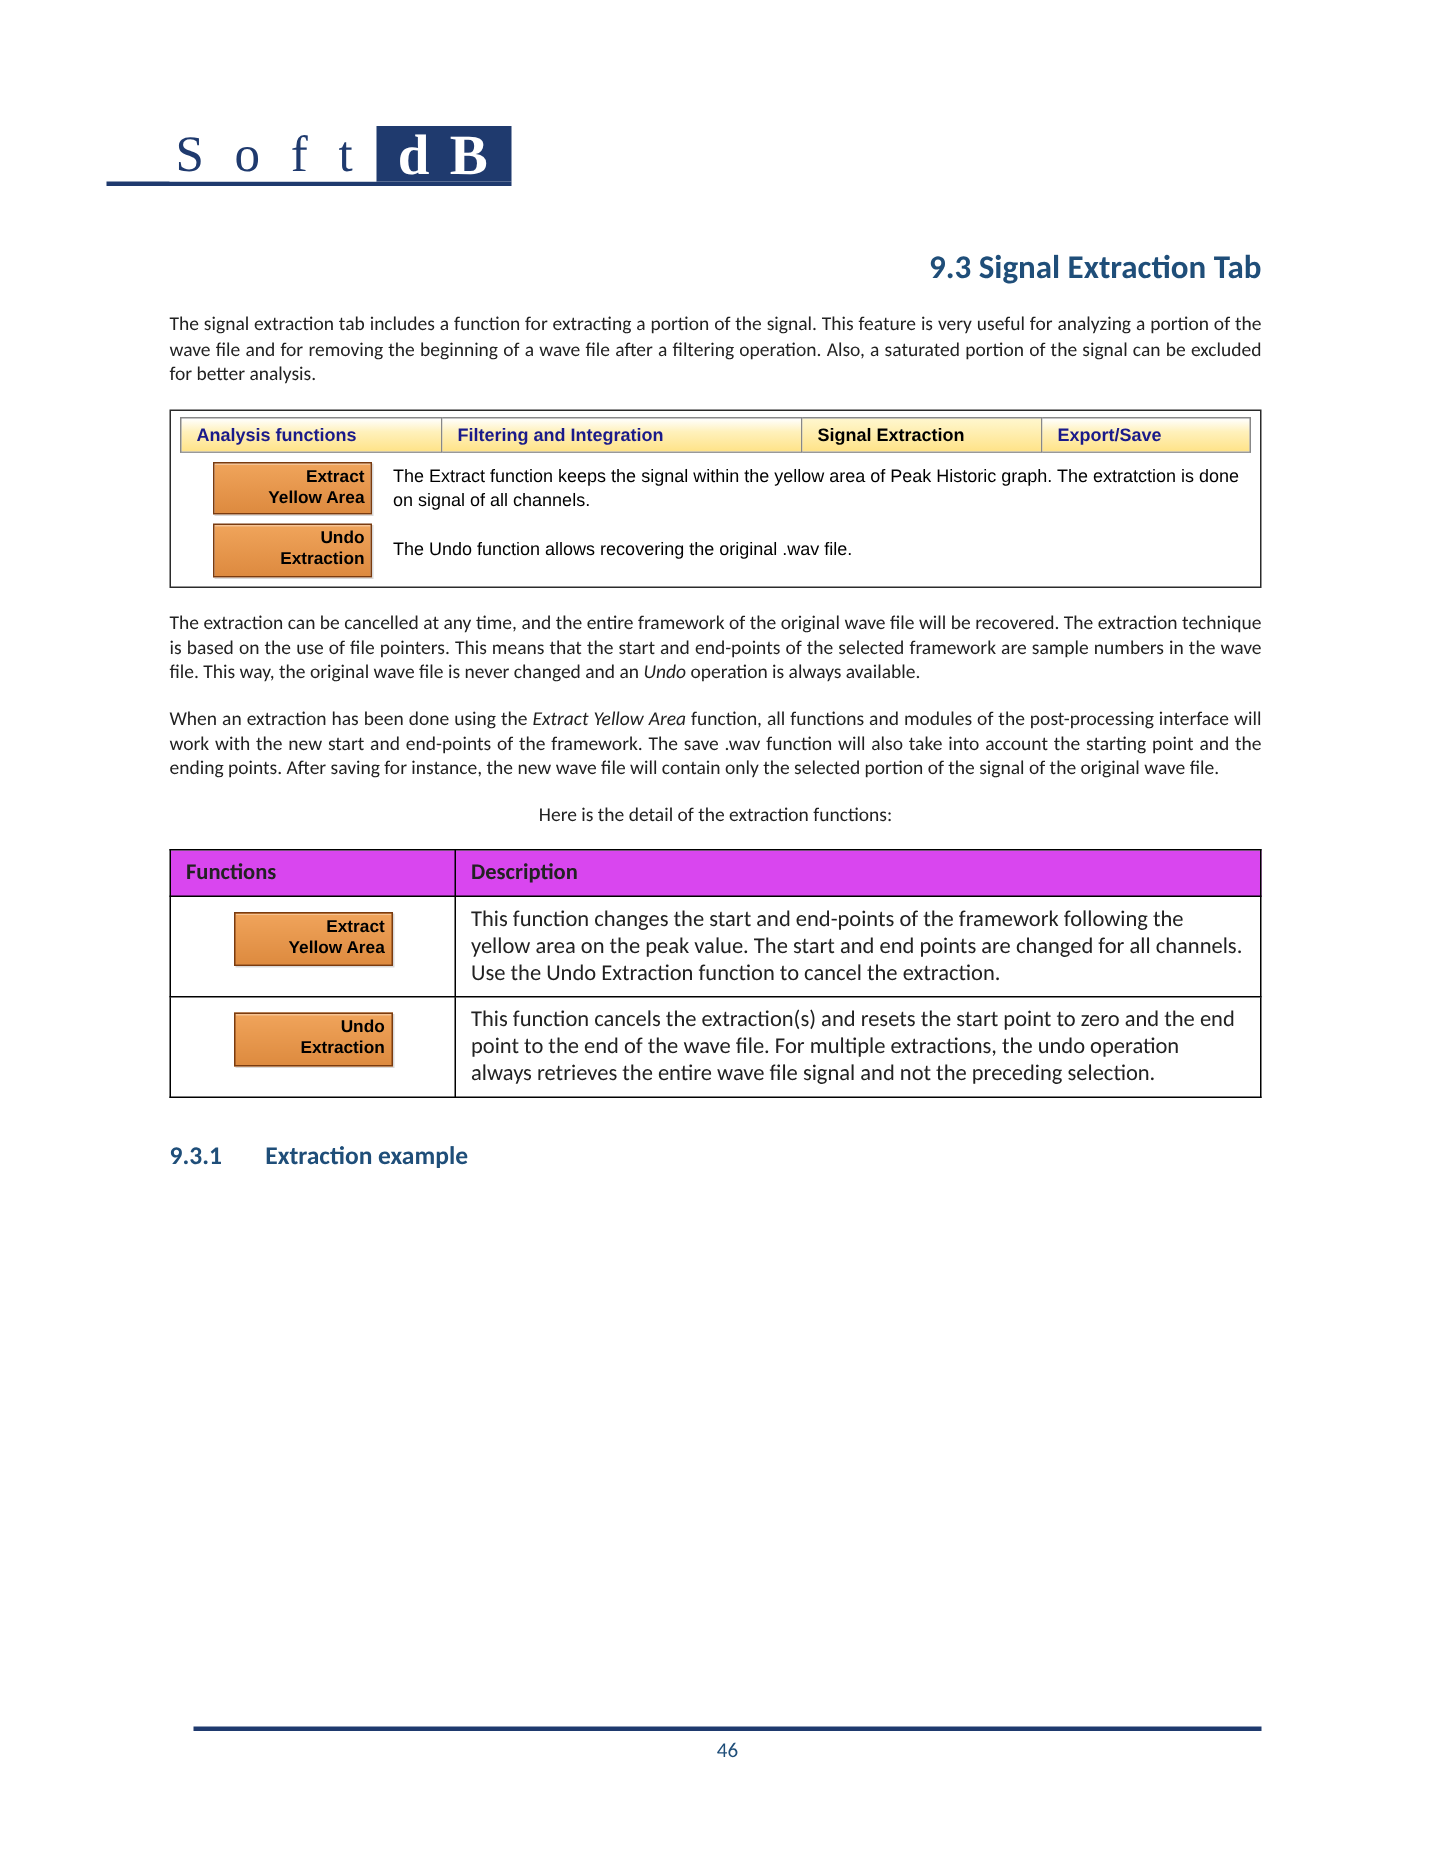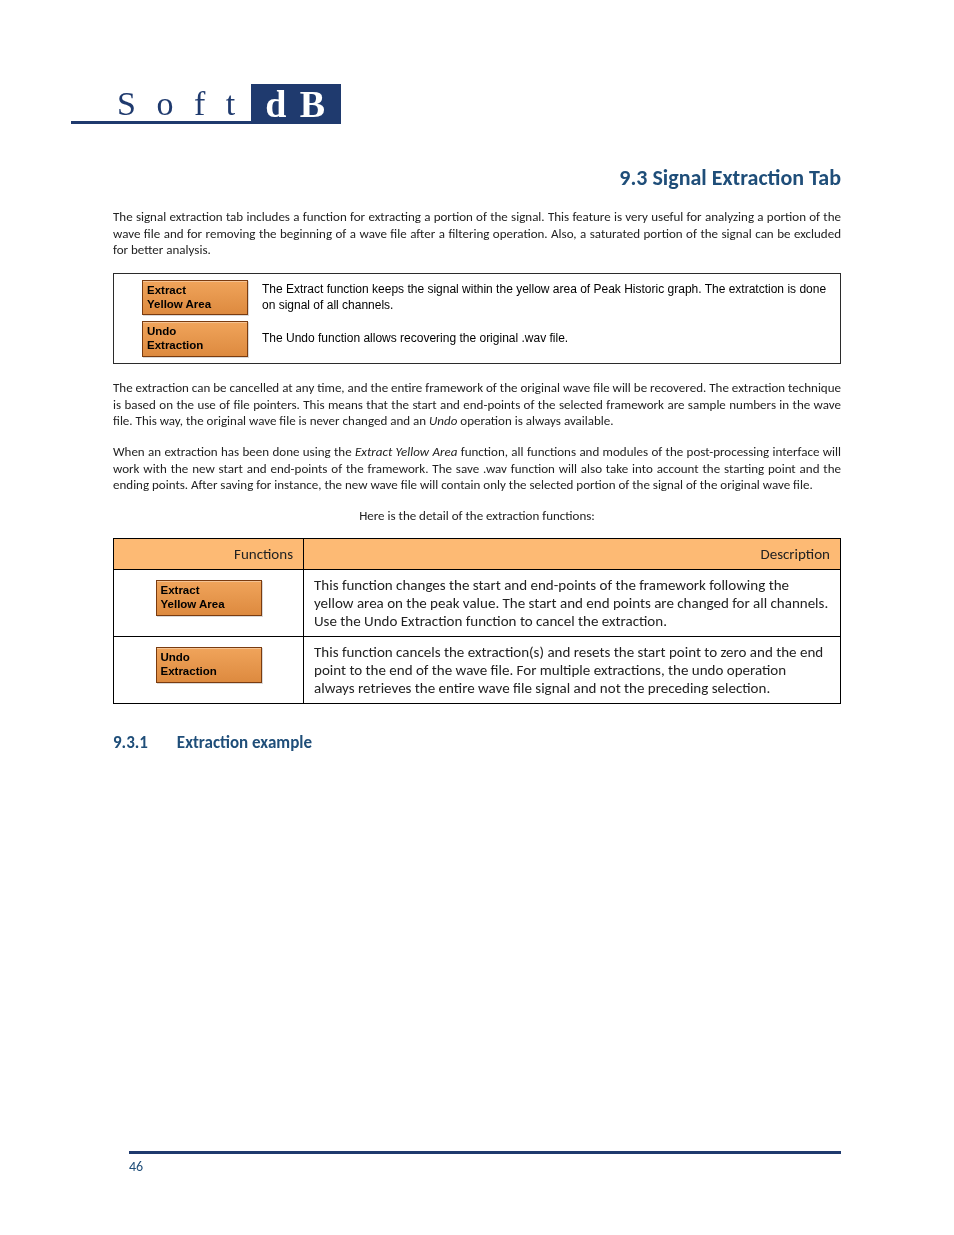--- a/index.html
+++ b/index.html
@@ -125,59 +125,59 @@
   .ui-row .desc { font-size: 12px; color:#000; line-height:1.3; }
 
   .btn {
     width: 106px;
     min-width: 106px;
     border: 1px solid var(--btn-border);
     background: linear-gradient(var(--btn-orange-top), var(--btn-orange-bot));
     color: #000;
     font-weight: 700;
     font-size: 11.5px;
-    text-align: left;
+    text-align: right;
     padding: 3px 4px;
     line-height: 1.2;
     box-shadow: inset 0 1px 0 rgba(255,255,255,.35), 1px 1px 0 rgba(0,0,0,.15);
     white-space: pre-line;
     font-family: Arial, sans-serif;
   }
 
   
   table.func {
     border-collapse: collapse;
     width: 100%;
     margin: 6px 0 8px 0;
     font-size: 15px;
   }
   table.func th, table.func td {
     border: 1px solid #000;
     padding: 6px 10px;
     vertical-align: top;
   }
   table.func th {
-    text-align: right;
-    font-weight: 400;
-    background: #fdba74;
+    text-align: left;
+    font-weight: 700;
+    background: #d946ef;
   }
   table.func td.fn-cell {
     width: 190px;
     text-align: center;
     padding-top: 10px;
   }
   table.func td.fn-cell .btn { margin: 0 auto; display:block; }
 
   
   .footer {
     position: absolute;
     left: 129px;
     right: 113px;
     bottom: 60px;
-    text-align: left;
+    text-align: center;
     font-size: 14px;
     color: var(--heading);
   }
   .footer-rule {
     border-top: 3px solid var(--navy);
     margin-bottom: 4px;
   }
 </style>
 </head>
 <body>
@@ -192,20 +192,26 @@
   </div>
 
   <h2 class="sec">
     <span class="num">9.3</span>
     <span>Signal Extraction Tab</span>
   </h2>
 
   <p class="body">The signal extraction tab includes a function for extracting a portion of the signal. This feature is very useful for analyzing a portion of the wave file and for removing the beginning of a wave file after a filtering operation. Also, a saturated portion of the signal can be excluded for better analysis.</p>
 
   <div class="ui-panel">
+    <div class="tabs">
+      <div class="tab">Analysis functions</div>
+      <div class="tab">Filtering and Integration</div>
+      <div class="tab active">Signal Extraction</div>
+      <div class="tab">Export/Save</div>
+    </div>
     <div class="ui-rows">
       <div class="ui-row">
         <div class="btn">Extract
 Yellow Area</div>
         <div class="desc">The Extract function keeps the signal within the yellow area of Peak Historic graph. The extratction is done on signal of all channels.</div>
       </div>
       <div class="ui-row">
         <div class="btn">Undo
 Extraction</div>
         <div class="desc">The Undo function allows recovering the original .wav file.</div>

